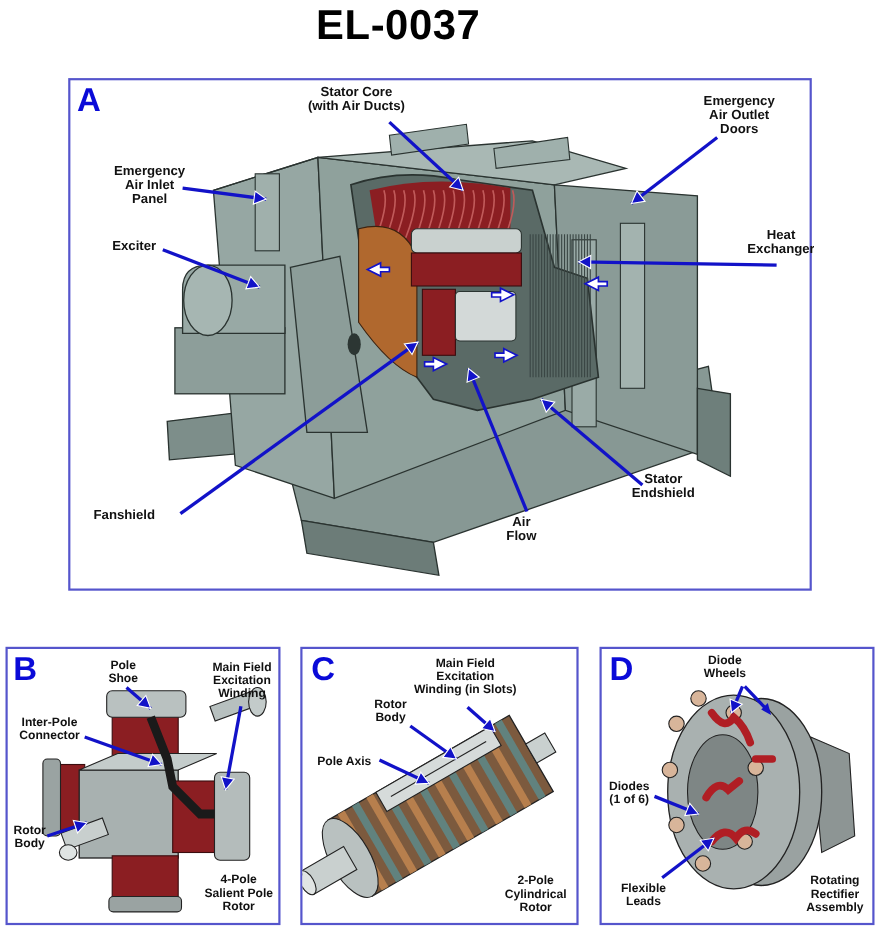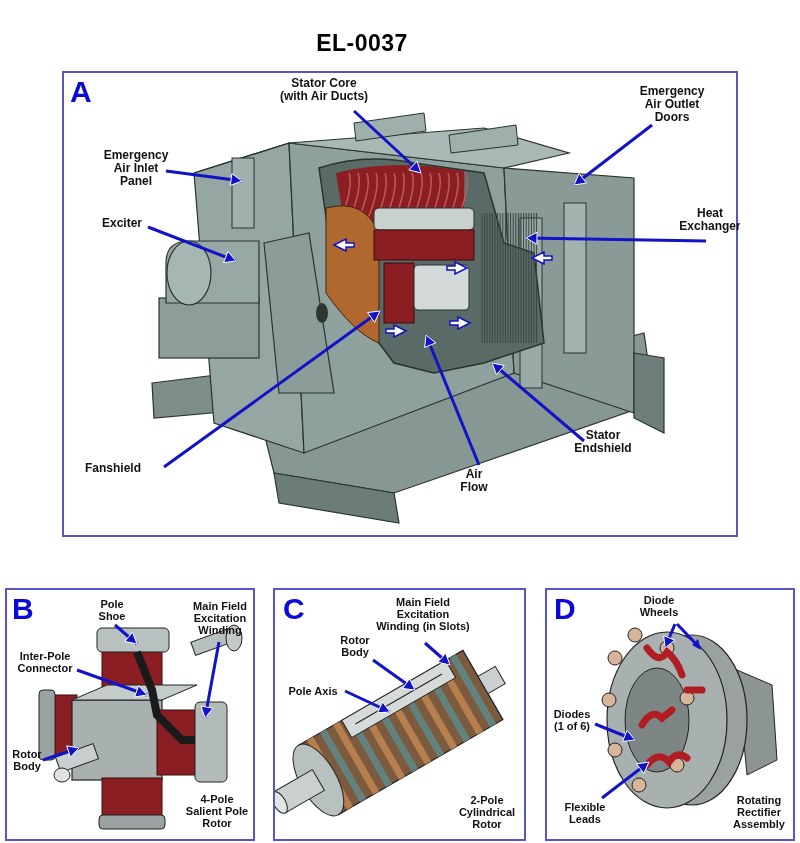--- a/index.html
+++ b/index.html
@@ -1,19 +1,19 @@
 <!DOCTYPE html>
 <html><head>
 <meta charset="utf-8">
 <style>
   html, body { margin:0; padding:0; background:#ffffff; }
   body { width:800px; height:843px; position:relative; overflow:hidden;
          font-family:"Liberation Sans", sans-serif; }
   .title { position:absolute; left:0; width:724px; top:2px; text-align:center;
-           font-size:23px; font-weight:bold; color:#000; letter-spacing:0.5px;margin-top:28px; }
+           font-size:38px; font-weight:bold; color:#000; letter-spacing:0.5px; }
   .panel { position:absolute; border:2px solid #5555cc; background:#fff; box-sizing:border-box; }
   .panel svg { position:absolute; left:0; top:0; }
   .plabel { position:absolute; font-weight:bold; color:#0a0ad8; line-height:1; }
   .lbl { font-family:"Liberation Sans", sans-serif; font-weight:bold; fill:#111; }
 </style>
 </head>
 <body>
 
 <div class="title">EL-0037</div>
 

